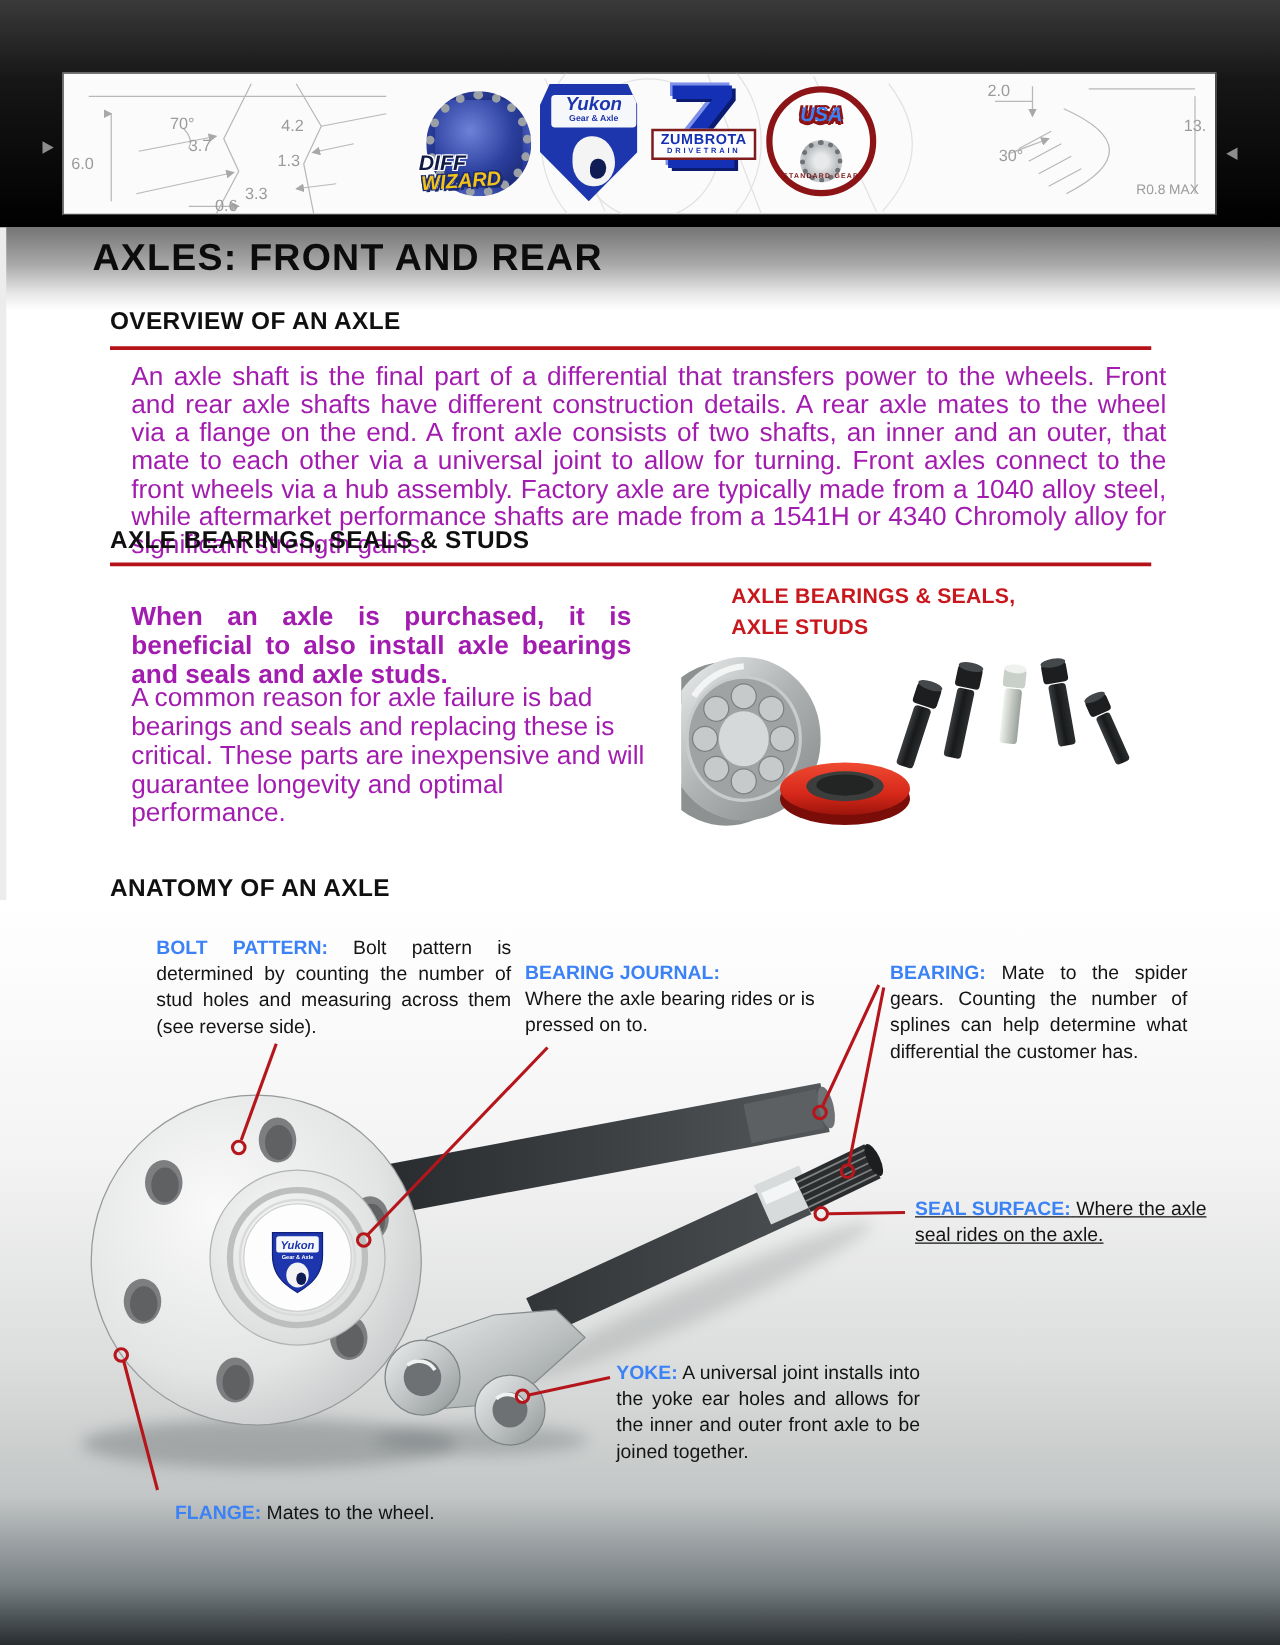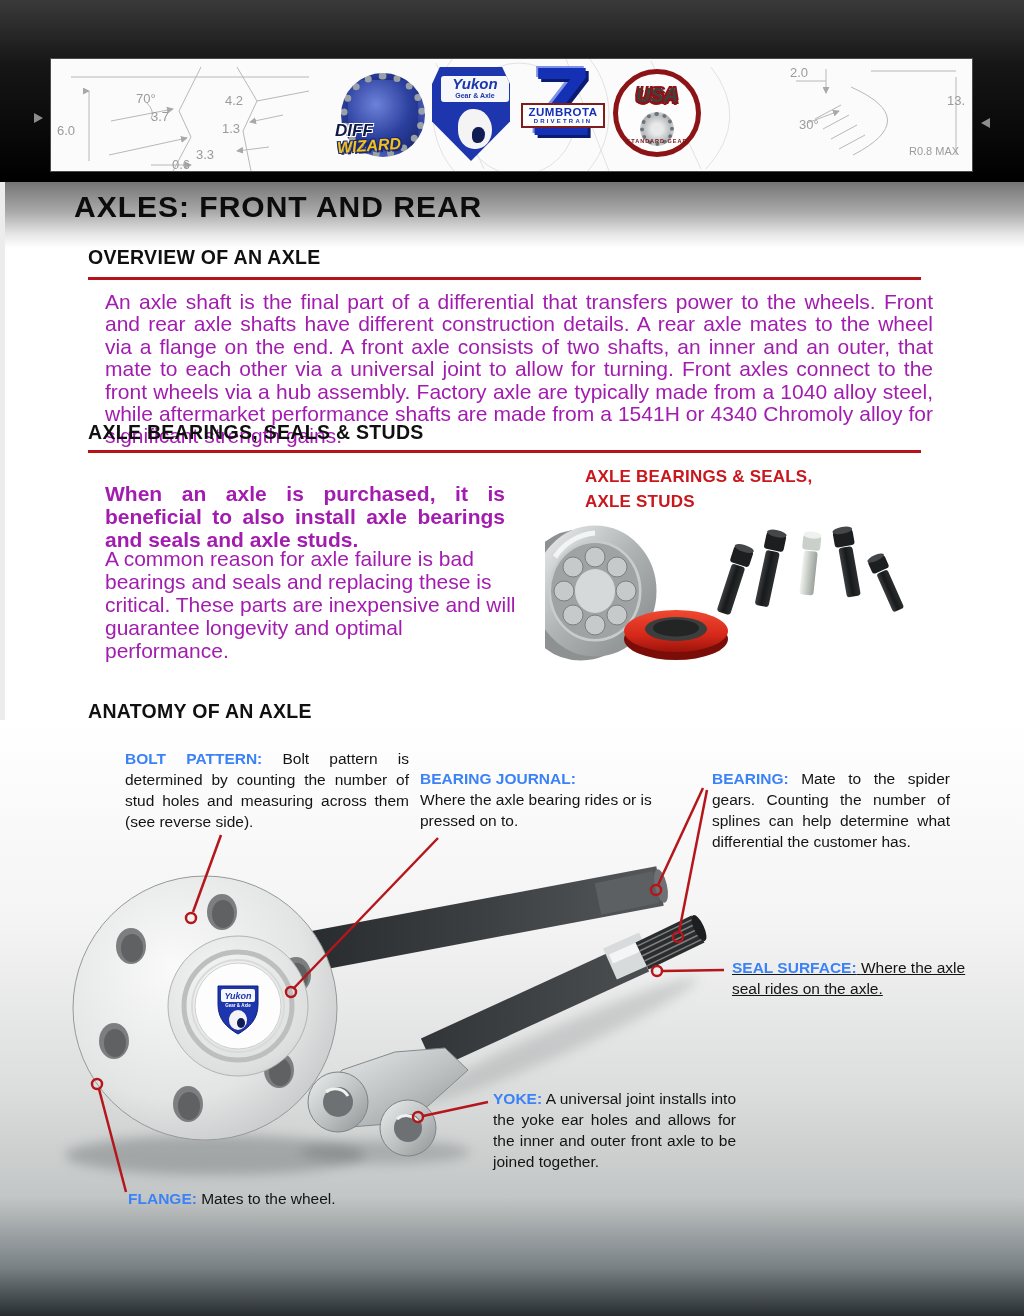--- a/index.html
+++ b/index.html
@@ -31,21 +31,21 @@
   .yk-bear{left:26px;top:42px;width:34px;height:40px;background:#f4f4f4;
     border-radius:45% 55% 50% 50%;}
   .yk-mouth{left:14px;top:18px;width:13px;height:16px;background:#101c54;border-radius:50% 50% 60% 40%;}
   .zb-z{left:0px;top:-16px;width:84px;text-align:center;font-weight:bold;font-size:96px;
     color:#1430b5;text-shadow:3px 3px 0 #0a1b70,-2px -2px 0 #7d90ea;}
   .zb-band{left:2px;top:40px;width:80px;background:#fdfdfd;border:2px solid #7f1d1d;text-align:center;padding:1px 0;}
   .zb-name{font-weight:bold;font-size:11.5px;letter-spacing:.5px;color:#1430b5;line-height:12px;}
   .zb-sub{font-weight:bold;font-size:6px;letter-spacing:2.2px;color:#1430b5;line-height:7px;}
   .usa-circle{left:2px;top:6px;width:88px;height:88px;border-radius:50%;background:#fdfdfd;
     border:5px solid #8c1416;box-sizing:border-box;}
-  .usa-name{left:0;top:10px;width:78px;text-align:center;font-style:italic;font-weight:bold;font-size:20px;color:#404040;
+  .usa-name{left:0;top:10px;width:78px;text-align:center;font-style:italic;font-weight:bold;font-size:16px;color:#3b82f6;
     text-shadow:-2px -2px 0 #8c1416,2px -2px 0 #8c1416,-2px 2px 0 #8c1416,2px 2px 0 #8c1416,0 3px 0 #8c1416;}
   .usa-gear{left:22px;top:38px;width:26px;height:26px;border:4px dotted #6e7276;border-radius:50%;
     background:radial-gradient(circle,#e7e9ea 30%,#9ea2a5 100%);}
   .usa-sub{left:0;top:64px;width:78px;text-align:center;font-weight:bold;font-size:5.5px;letter-spacing:1px;color:#7a1214;}
   
   .title-band{left:0;top:182px;width:1024px;height:66px;
     background:linear-gradient(180deg,#757575 0%,#a9a9a9 45%,#e7e7e7 80%,#ffffff 100%);}
   .page-title{left:74px;top:190px;font-size:30px;font-weight:bold;letter-spacing:1px;color:#0c0c0c;}
   
   .sec-h{font-size:19.5px;font-weight:bold;color:#101010;letter-spacing:.3px;}
@@ -400,18 +400,18 @@
     <span>Mate to the spider gears. Counting the number of splines can help determine what differential the customer has.</span>
   </p>
   <p class="abs lbl" style="left:732px;top:957px;width:245px;margin:0;text-decoration:underline;">
     <span class="term">SEAL SURFACE:</span>
     <span>Where the axle seal rides on the axle.</span>
   </p>
   <p class="abs lbl just" style="left:493px;top:1088px;width:243px;margin:0;">
     <span class="term">YOKE:</span>
     <span>A universal joint installs into the yoke ear holes and allows for the inner and outer front axle to be joined together.</span>
   </p>
-  <p class="abs lbl" style="left:128px;top:1188px;width:420px;margin:0;">
+  <p class="abs lbl" style="left:128px;top:1188px;width:420px;margin:12px;">
     <span class="term">FLANGE:</span>
     <span>Mates to the wheel.</span>
   </p>
 
 </div>
 
 </body></html>

